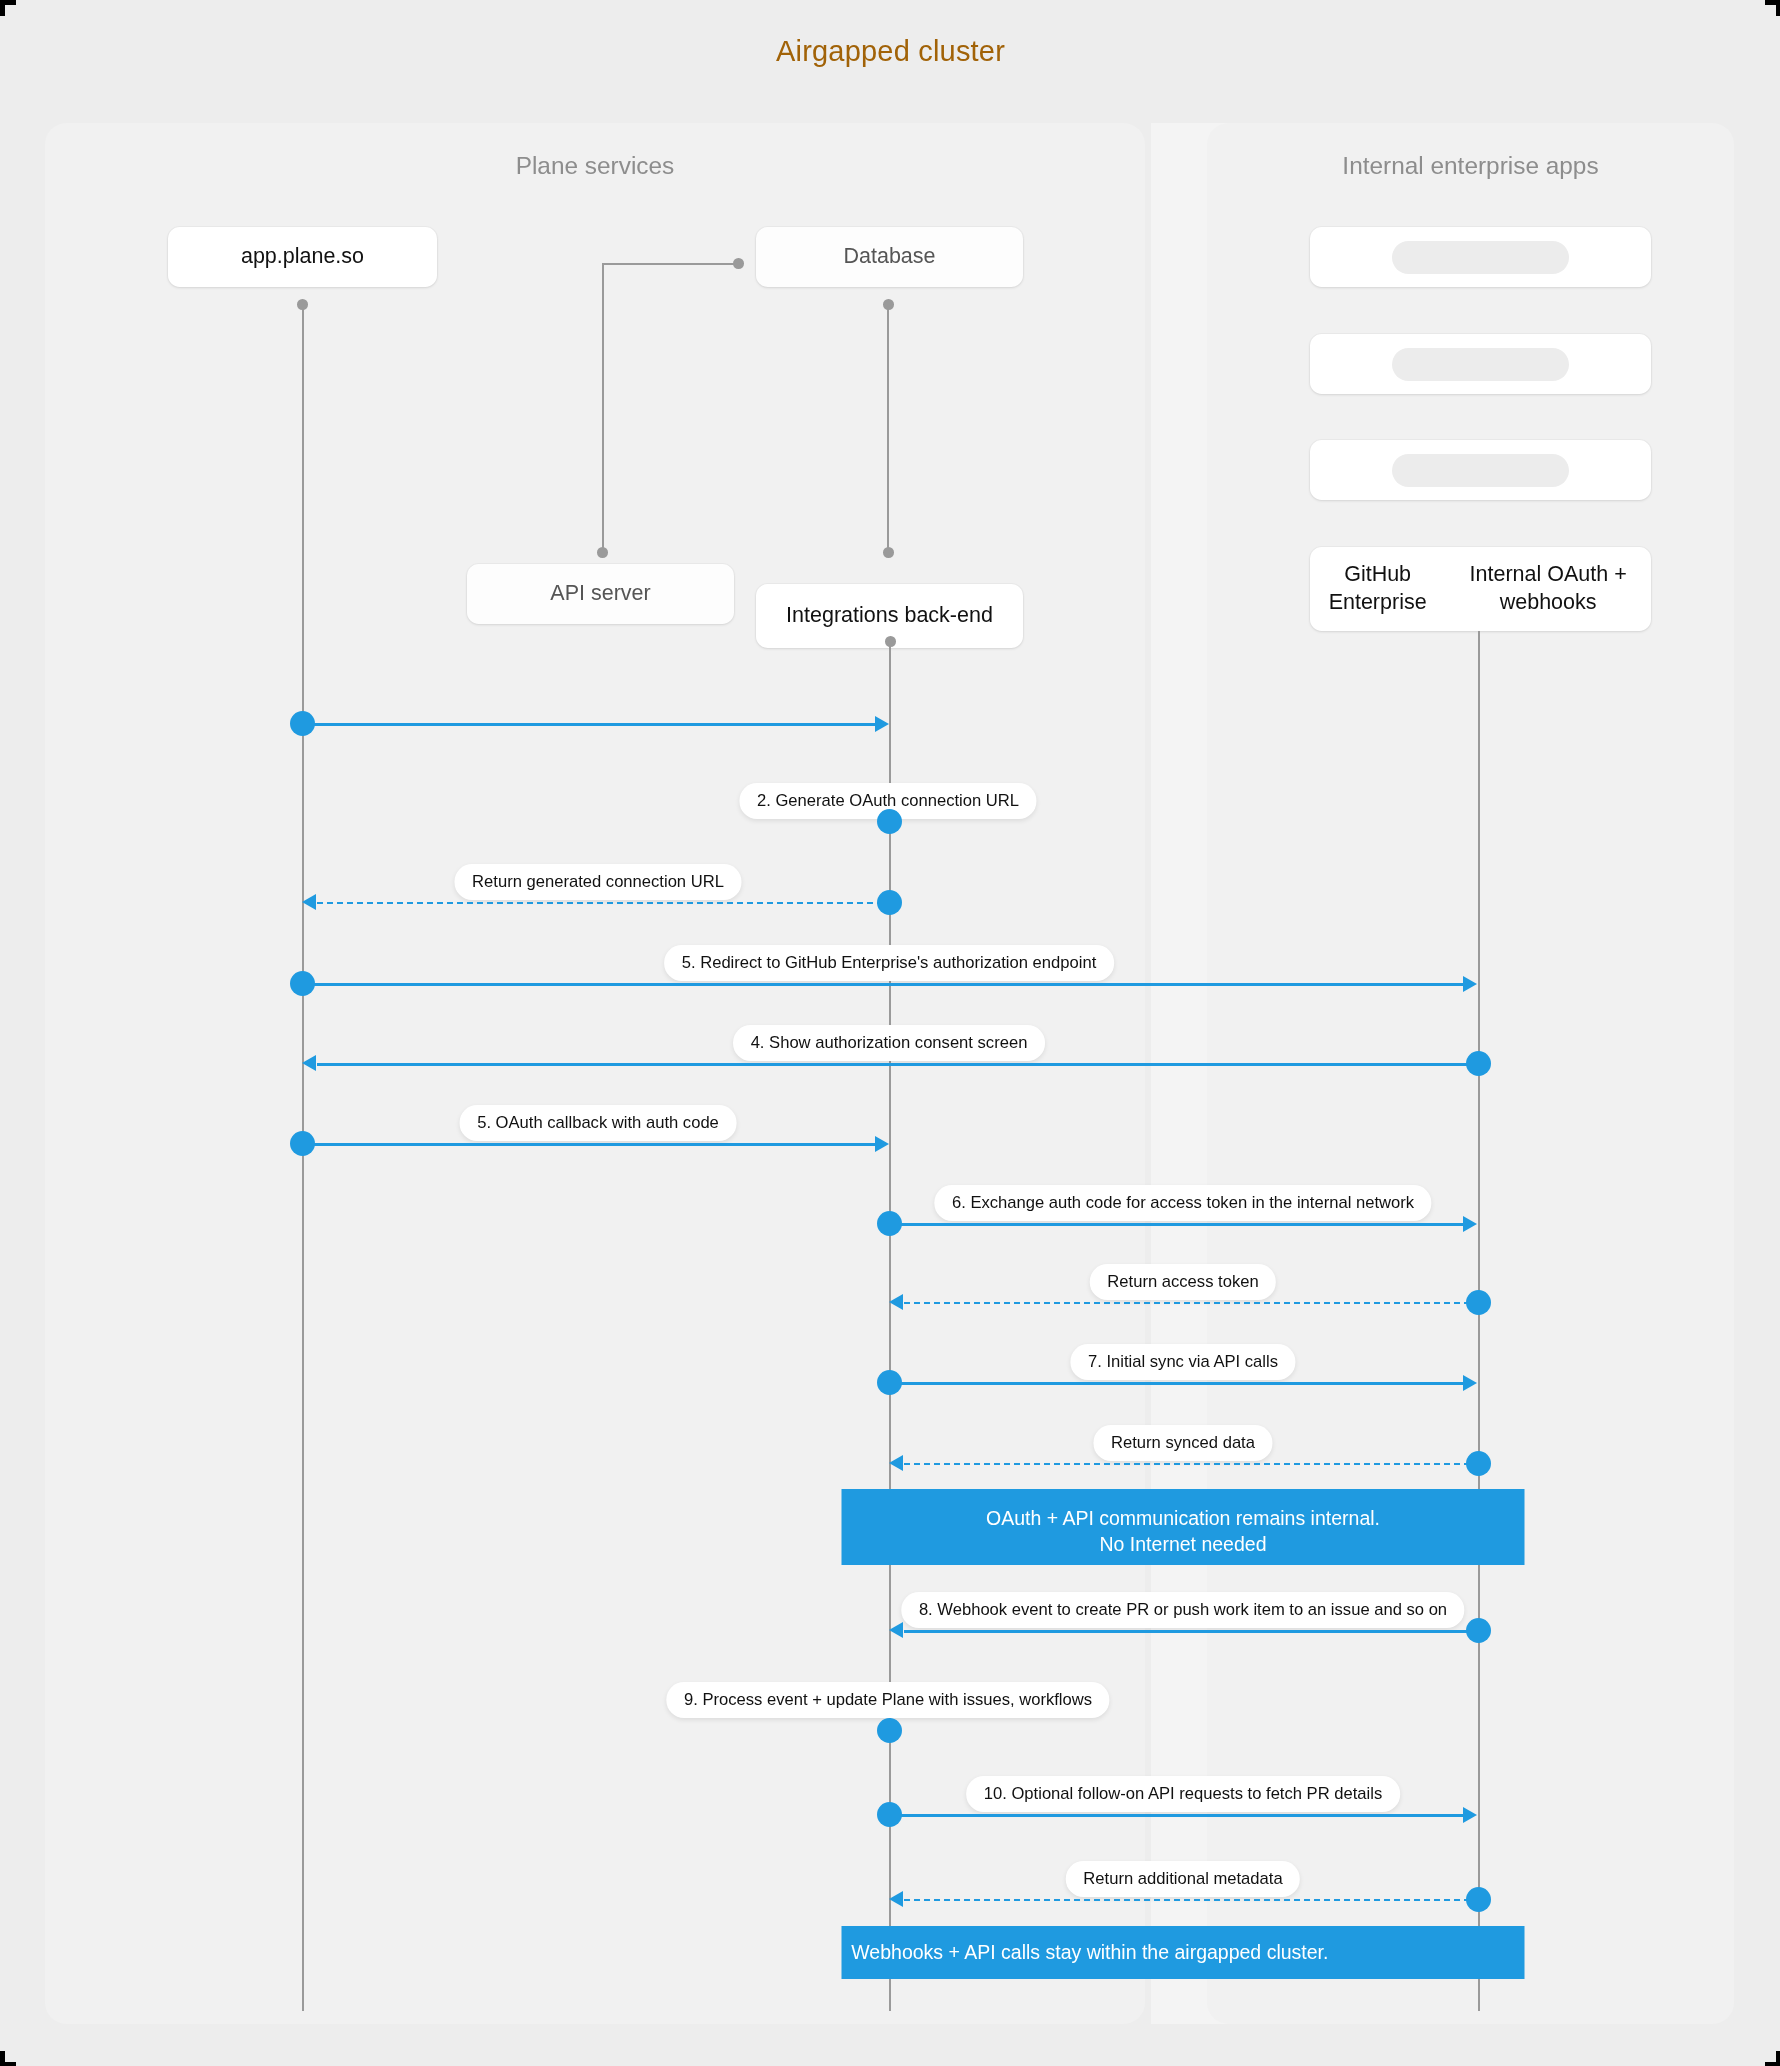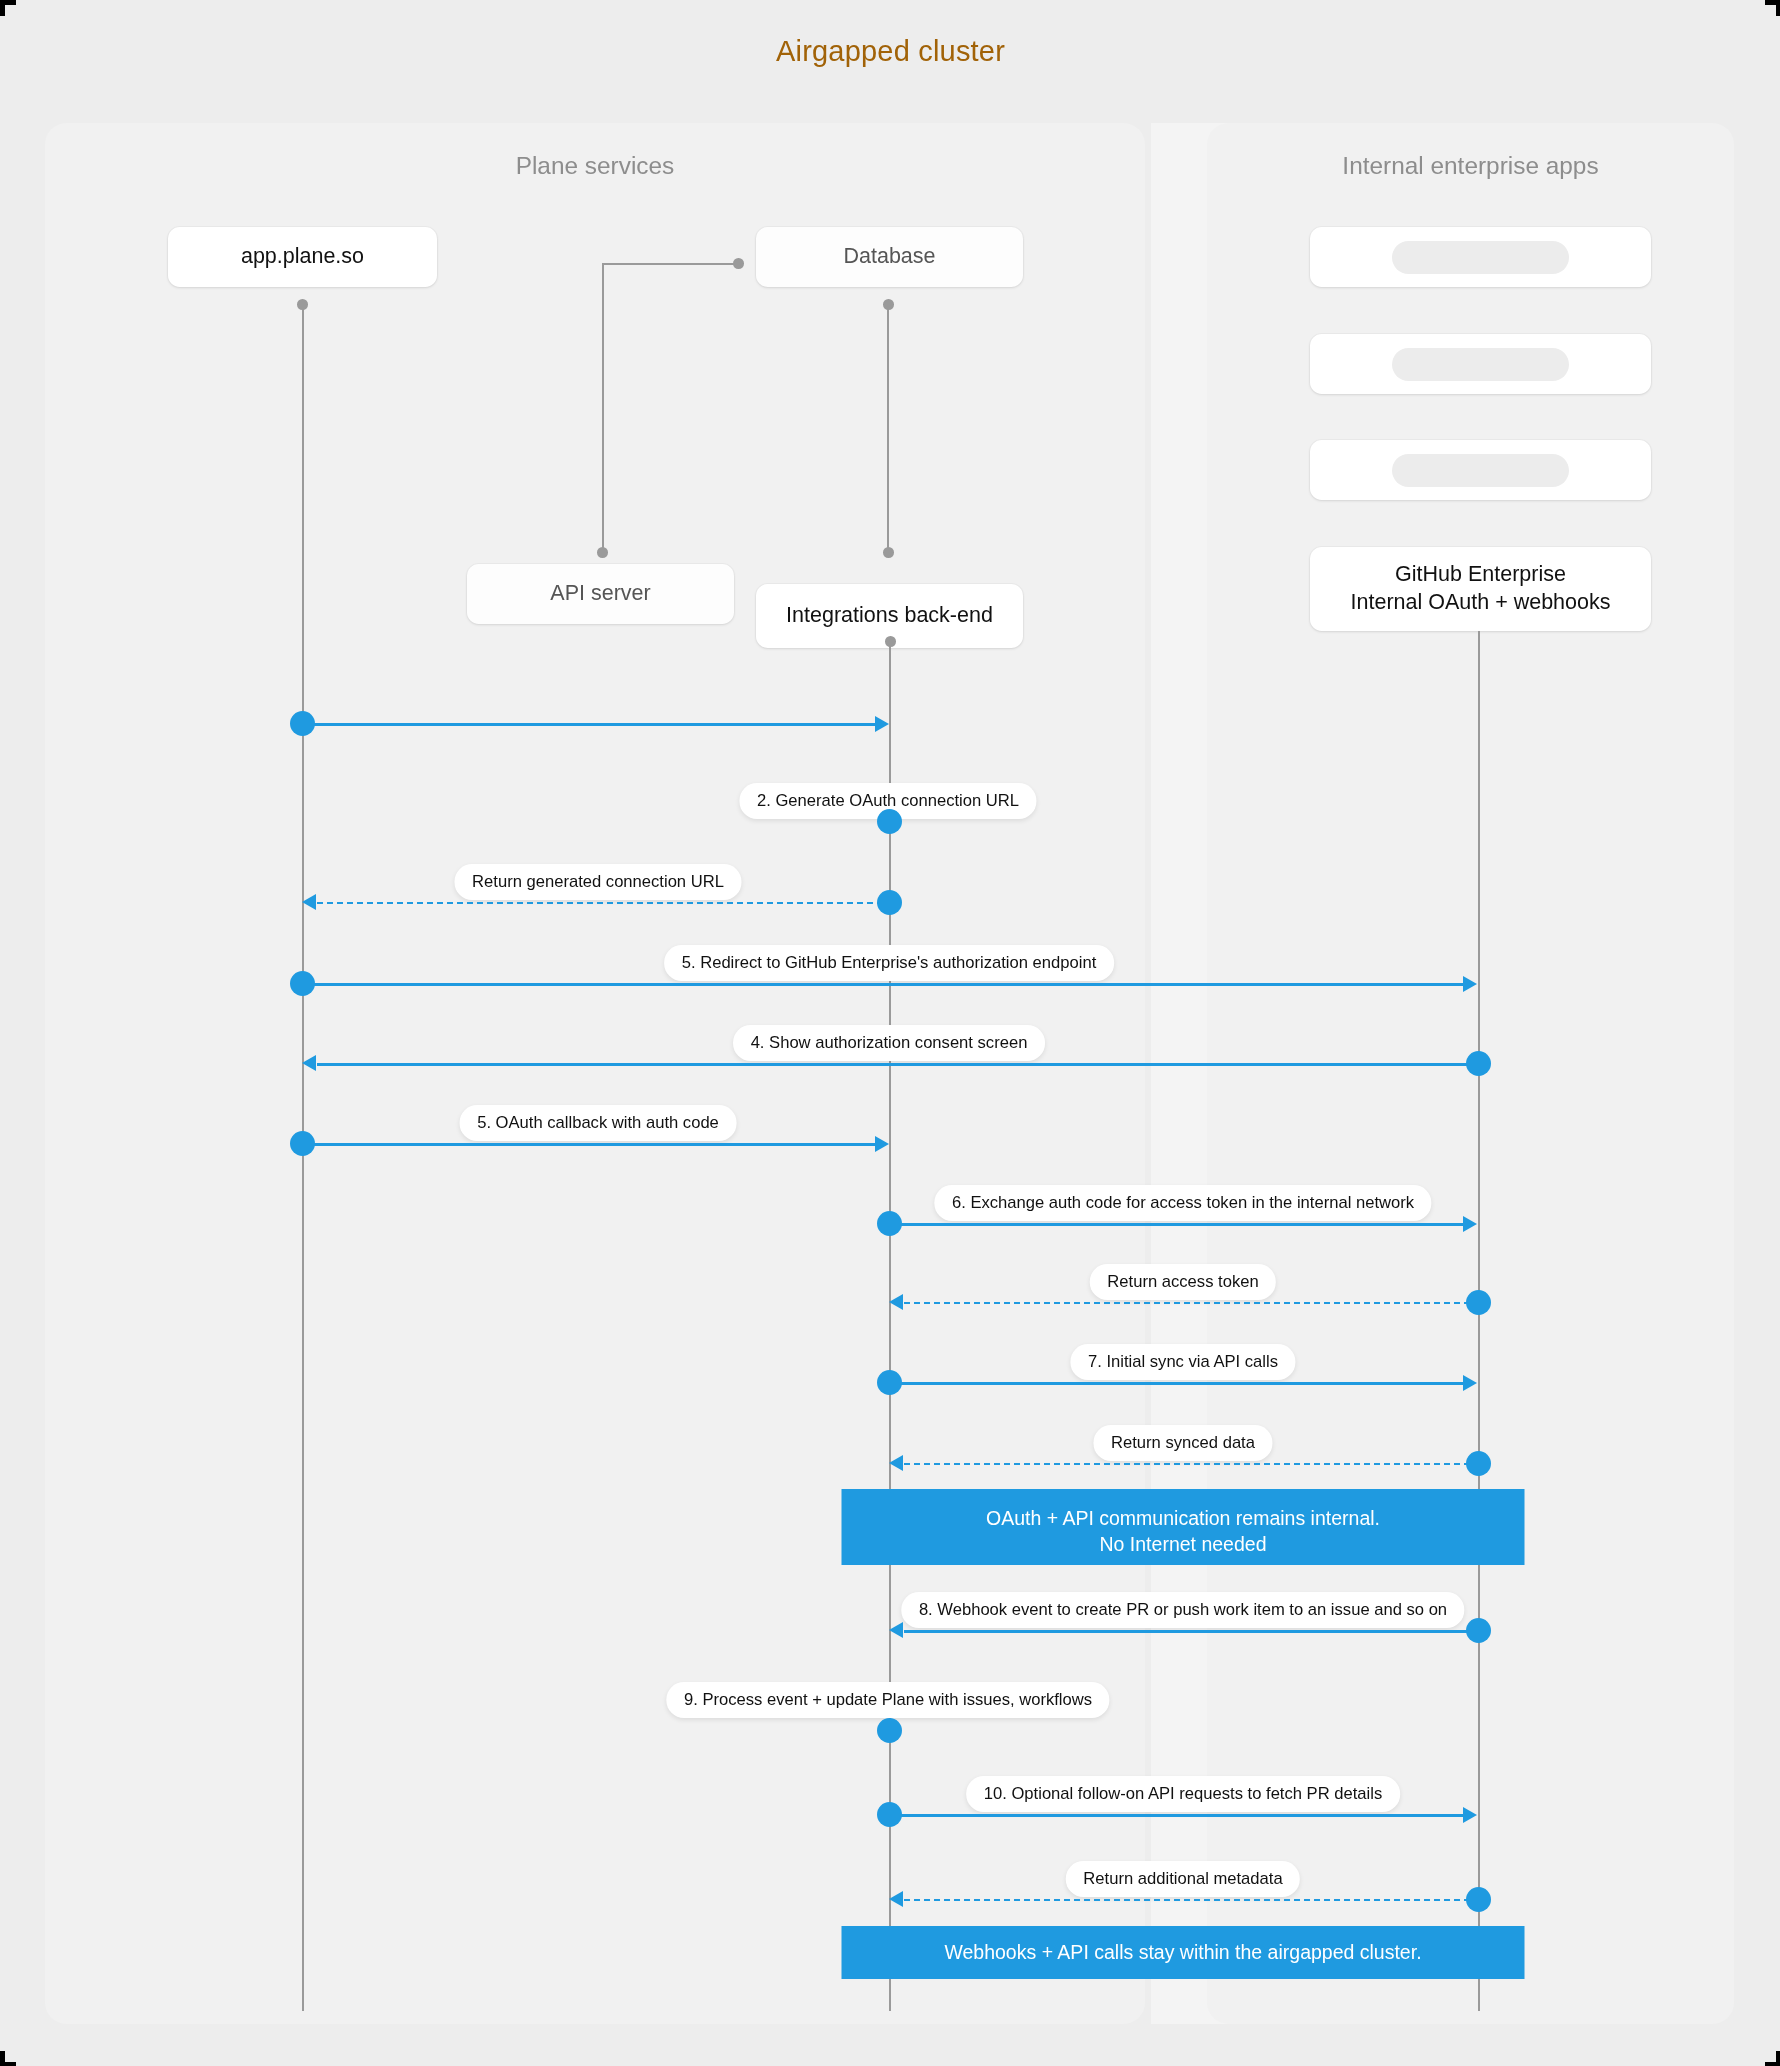--- a/index.html
+++ b/index.html
@@ -207,21 +207,21 @@
   <div class="node" style="left:1310px; top:227px; width:341px; height:60px;">
     <div class="placeholder-bar"></div>
   </div>
   <div class="node" style="left:1310px; top:334px; width:341px; height:60px;">
     <div class="placeholder-bar"></div>
   </div>
   <div class="node" style="left:1310px; top:440px; width:341px; height:60px;">
     <div class="placeholder-bar"></div>
   </div>
 
-  <div class="node" style="left:1310px; top:547px; width:341px; height:84px; flex-direction:column;">
+  <div class="node" style="left:1310px; top:547px; width:341px; height:84px; flex-direction:row;">
     <span>GitHub Enterprise</span>
     <span>Internal OAuth + webhooks</span>
   </div>
 
   <div class="ll-dot" style="left:297px; top:299px;"></div>
   <div class="lifeline" style="left:302px; top:304px; height:1707px;"></div>
 
   <div class="ll-dot" style="left:883px; top:299px;"></div>
   <div class="lifeline" style="left:887px; top:304px; height:248px;"></div>
   <div class="ll-dot" style="left:883px; top:547px;"></div>
@@ -299,18 +299,18 @@
   <div class="msg-label" style="left:1183px; top:1776px;">10. Optional follow-on API requests to fetch PR details</div>
   <div class="act" style="left:877px; top:1802px;"></div>
   <div class="msg-line" style="left:889px; top:1814px; width:578px;"></div>
   <div class="arrow right" style="left:1463px; top:1807px;"></div>
 
   <div class="msg-label" style="left:1183px; top:1861px;">Return additional metadata</div>
   <div class="act" style="left:1466px; top:1887px;"></div>
   <div class="msg-line dashed" style="left:904px; top:1899px; width:566px;"></div>
   <div class="arrow left" style="left:889px; top:1891px;"></div>
 
-  <div class="note" style="left:1183px; top:1926px; width:683px; height:53px; display:flex; align-items:center; justify-content:center;">
+  <div class="note" style="left:1183px; top:1926px; width:683px; height:53px; display:flex; align-items:center; justify-content:flex-start;">
     <div>Webhooks + API calls stay within the airgapped cluster.</div>
   </div>
 
 </div>
 
 
 </body></html>

